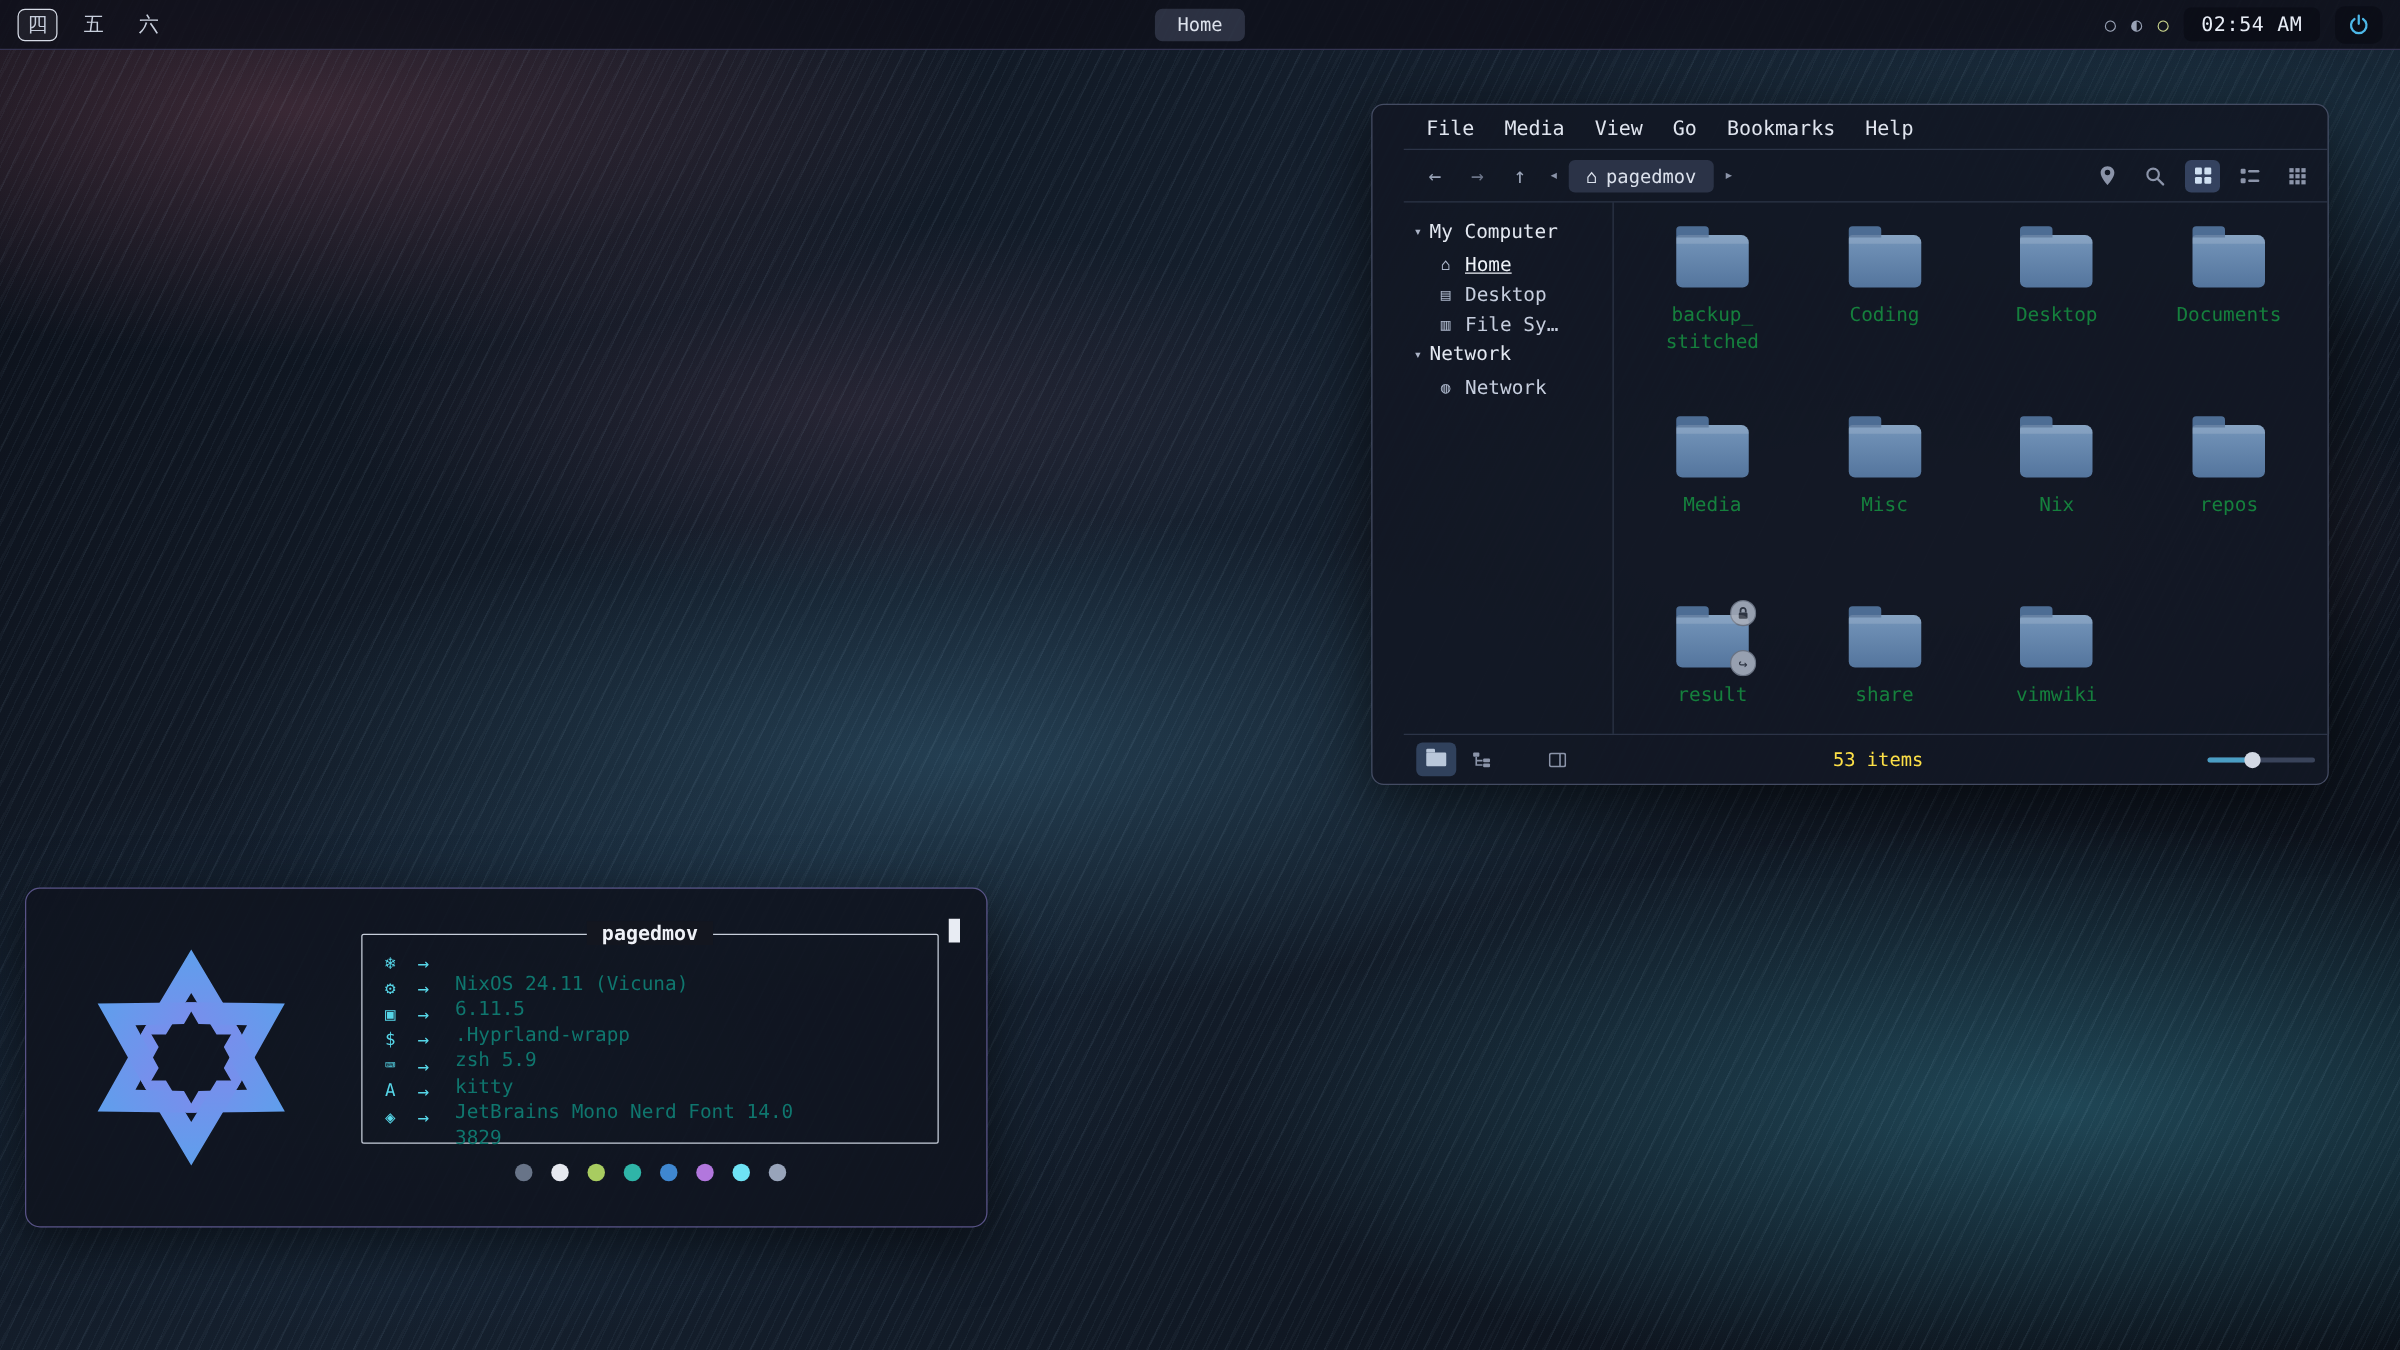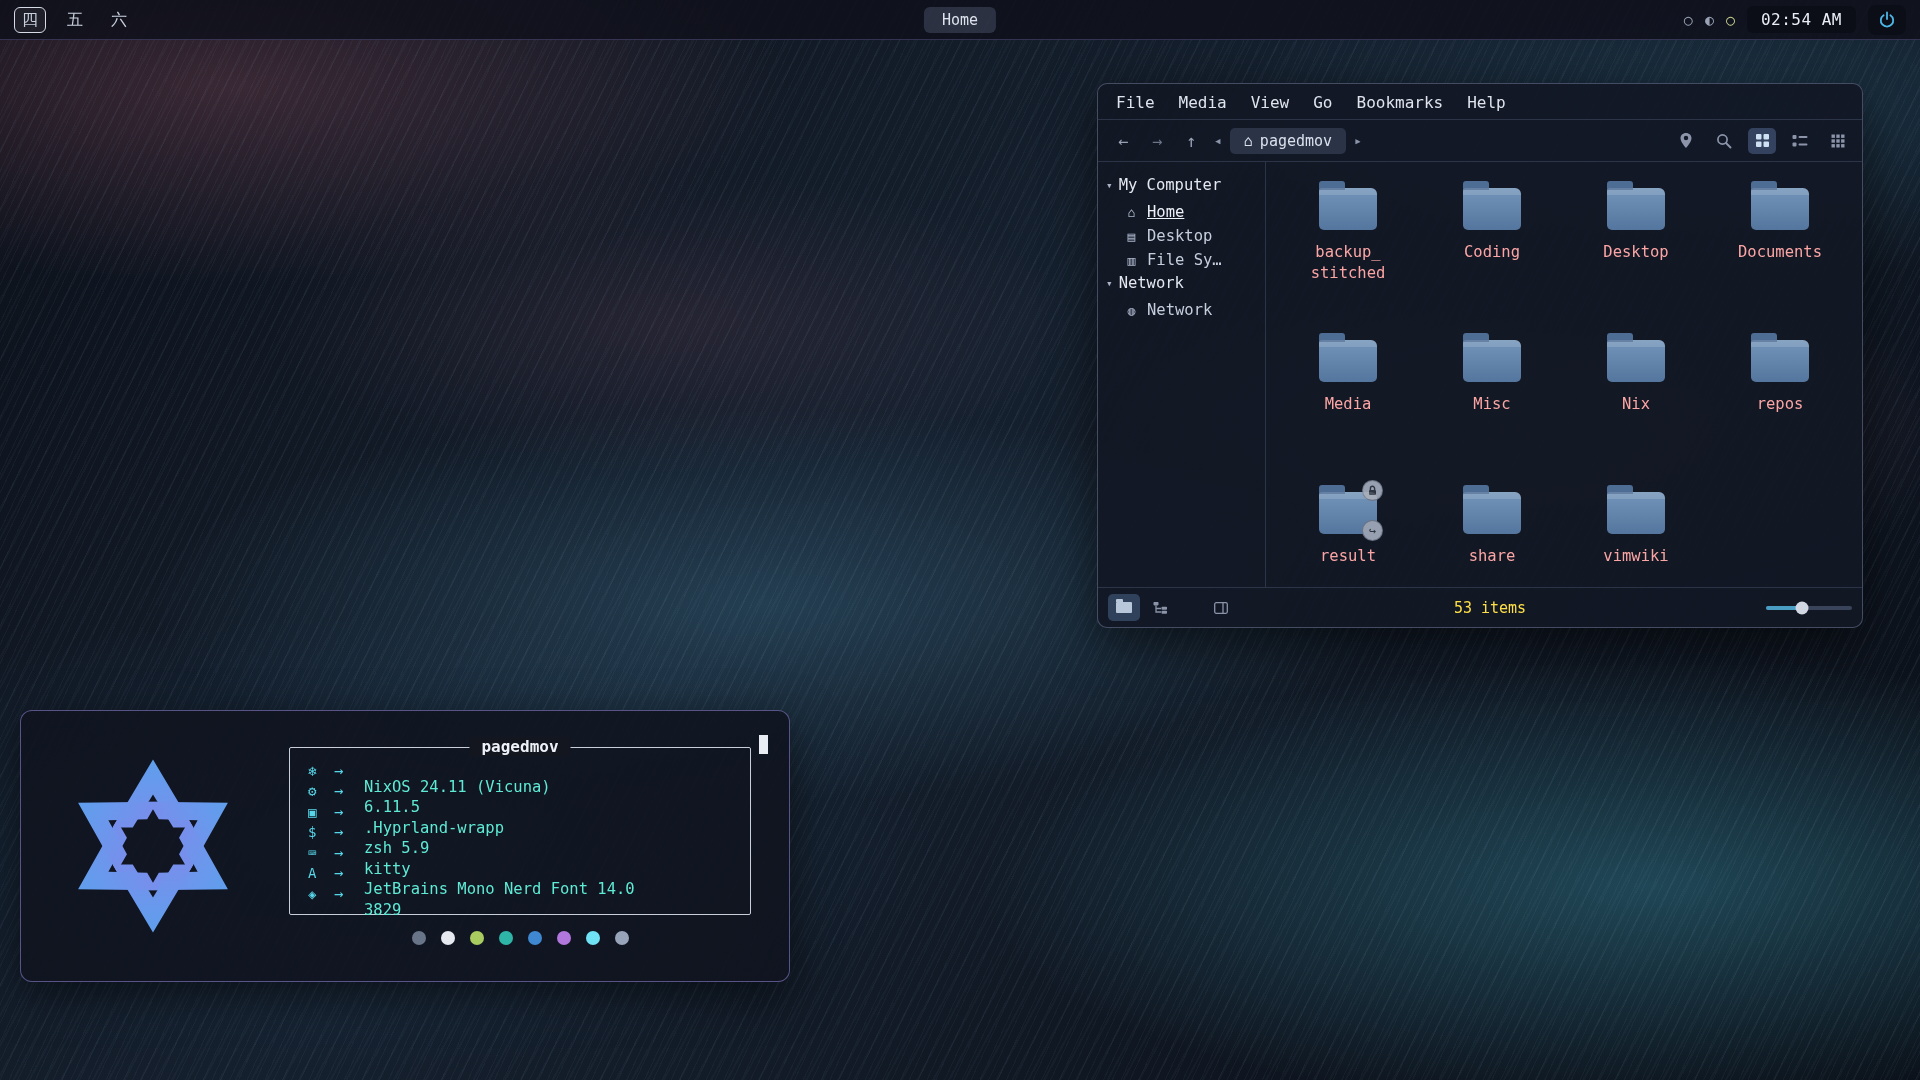--- a/index.html
+++ b/index.html
@@ -37,21 +37,21 @@
   .tray-circle.green { color:#c9d48c; }
   .clock { background:rgba(10,13,22,0.85); color:#e8edf6; font-size:16px;
     padding:4px 14px; border-radius:6px; letter-spacing:0.5px; }
   .power-btn { background:rgba(10,13,22,0.85); border-radius:8px; width:38px; height:30px;
     display:flex; align-items:center; justify-content:center; }
 
   
   .fm { position:absolute; left:1097px; top:83px; width:766px; height:545px;
     background:rgba(18,23,36,0.94); border:1px solid rgba(130,140,175,0.45);
     border-radius:10px; box-shadow:0 14px 50px rgba(0,0,0,0.55);
-    display:flex; flex-direction:column; color:#dfe4ee; z-index:4; overflow:hidden; }
+    display:flex; flex-direction:column; color:#dfe4ee; z-index:4; overflow:hidden;padding-left:25px; }
   .fm-menubar { display:flex; gap:24px; padding:9px 18px 7px 18px; font-size:16px;
     border-bottom:1px solid rgba(70,80,105,0.5); }
   .fm-menu-item { cursor:default; }
   .fm-toolbar { display:flex; align-items:center; height:42px; padding:0 10px;
     border-bottom:1px solid rgba(70,80,105,0.5); gap:4px; }
   .nav-btn { width:30px; text-align:center; font-size:17px; color:#98a2b6; }
   .nav-btn.dim { color:#6b7488; }
   .crumb-arrow { color:#8b94a9; font-size:13px; padding:0 4px; }
   .crumb { background:#2b3347; border-radius:5px; padding:4px 14px; font-size:15px;
     color:#dbe1ec; display:flex; align-items:center; gap:7px; }
@@ -70,21 +70,21 @@
   .side-item.selected .si-label { text-decoration:underline; color:#eef2f8; }
   .fm-grid { flex:1; display:grid; grid-template-columns:repeat(4,1fr);
     grid-auto-rows:152px; padding:14px 10px; }
   .fcell { display:flex; flex-direction:column; align-items:center; }
   .folder-ico { width:58px; height:42px; margin-top:12px; position:relative;
     background:linear-gradient(180deg,#7495ba,#54759d); border-radius:3px 6px 5px 5px; }
   .folder-ico::before { content:""; position:absolute; top:-7px; left:0; width:26px; height:9px;
     background:#4d6d94; border-radius:3px 3px 0 0; }
   .folder-ico::after { content:""; position:absolute; top:0; left:0; right:0; height:7px;
     background:rgba(255,255,255,0.14); border-radius:3px 6px 0 0; }
-  .fcell-label { margin-top:12px; font-size:15.5px; color:#fca5a5; text-align:center;
+  .fcell-label { margin-top:12px; font-size:15.5px; color:#15803d; text-align:center;
     white-space:pre-line; line-height:1.35; }
   .badge { position:absolute; width:21px; height:21px; border-radius:50%;
     background:#97a0b0; display:flex; align-items:center; justify-content:center;
     color:#2d3442; font-size:12px; border:1px solid rgba(40,48,64,0.4); }
   .badge.lock { top:-12px; right:-6px; }
   .badge.link { bottom:-7px; right:-6px; }
   .fm-statusbar { height:40px; border-top:1px solid rgba(70,80,105,0.5);
     display:flex; align-items:center; padding:0 10px; }
   .status-btn { width:32px; height:27px; border-radius:5px; display:flex;
     align-items:center; justify-content:center; margin-right:4px; }
@@ -107,21 +107,21 @@
     display:flex; align-items:center; padding:20px 26px; z-index:4; }
   .nix-logo { width:184px; height:184px; flex:0 0 auto; margin-left:14px; }
   .fetch-wrap { margin-left:44px; position:relative; width:462px; }
   .fetch-box { border:1.5px solid #c8cfdb; border-radius:2px; padding:12px 18px 10px 18px;
     position:relative; }
   .fetch-title { position:absolute; top:-11px; left:50%; transform:translateX(-50%);
     background:#13161f; padding:0 12px; color:#eef1f7; font-weight:bold; font-size:16px; }
   .fetch-line { display:flex; align-items:center; height:20.5px; font-size:15.5px; }
   .fetch-icon { width:26px; color:#56d6e8; font-size:14px; }
   .fetch-arrow { width:30px; color:#56d6e8; }
-  .fetch-text { color:#5eead4;margin-top:32px; }
+  .fetch-text { color:#0f766e;margin-top:32px; }
   .term-cursor { position:absolute; top:-13px; right:-18px; width:9px; height:19px;
     background:#e8ecf3; }
   .palette-row { display:flex; gap:15px; justify-content:center; margin-top:16px; }
   .palette-dot { width:14px; height:14px; border-radius:50%; }
 
   svg { display:block; }
 </style>
 </head>
 <body>
 

